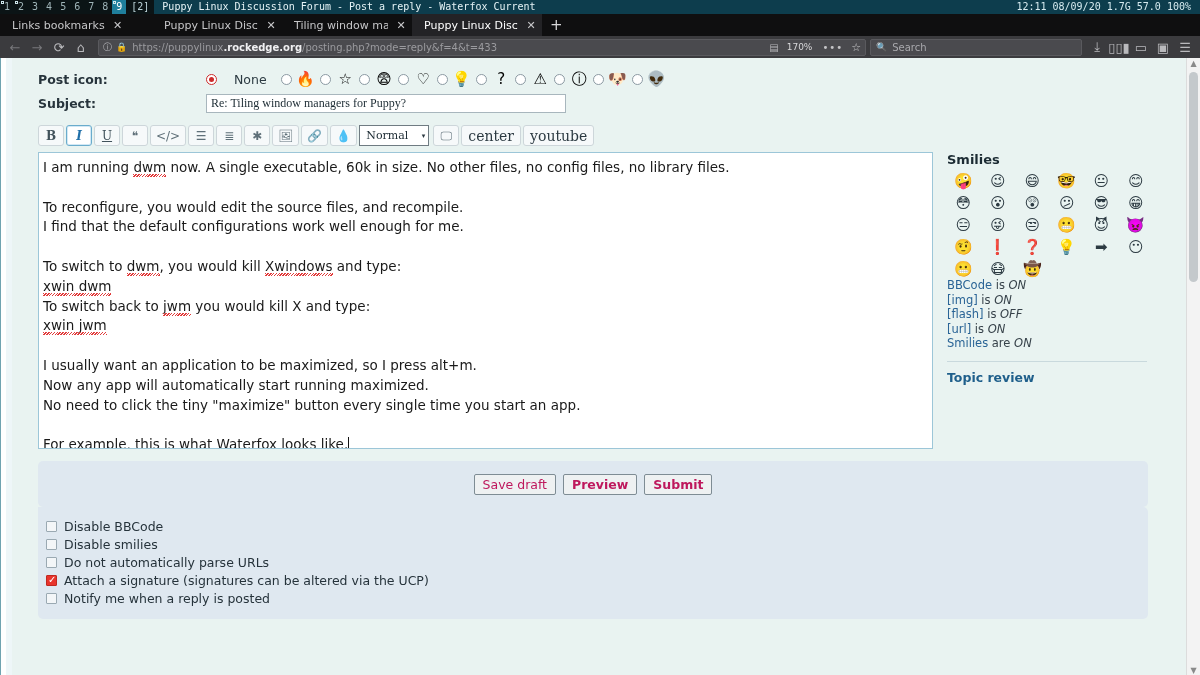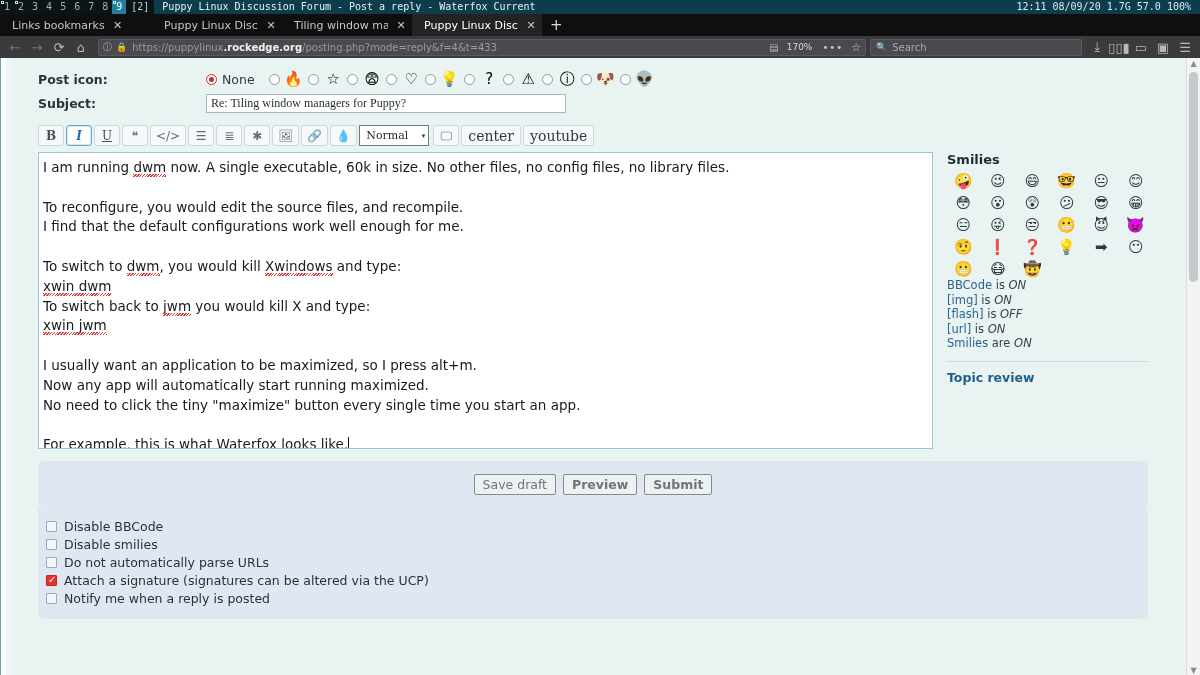--- a/index.html
+++ b/index.html
@@ -168,21 +168,21 @@
     width: 11px; height: 11px; border-radius: 50%;
     border: 1px solid #8c9aa3; background: #fff;
     display: inline-block; position: relative; margin-right: 5px;
     flex: 0 0 11px;
   }
   .radio.on { border-color: #cc2b2b; }
   .radio.on::after {
     content: ""; position: absolute; left: 2px; top: 2px;
     width: 5px; height: 5px; border-radius: 50%; background: #cc2b2b;
   }
-  .pi-none { font-size: 12.5px; color: #2c3a42; margin-right: 10px; }
+  .pi-none { font-size: 12.5px; color: #2c3a42; margin-right: 10px; margin-left: 12px; }
   .pi-ico { font-size: 15px; line-height: 1; width: 19px; text-align:center; display:inline-block;}
 
   #subject-row { padding-top: 2px; padding-bottom: 6px; }
   #subject-input {
     width: 360px; height: 19px;
     border: 1px solid #a8b6bd; background: #ffffff;
     font-size: 12px; color: #1c2b33;
     padding: 0 4px; line-height: 19px;
     font-family: Liberation Serif, serif;
   }
@@ -282,21 +282,21 @@
     border-radius: 5px;
     height: 46px;
     display: flex; align-items: center; justify-content: center;
     gap: 7px;
   }
   .fbtn {
     border: 1px solid #7e8c94;
     background: #eef1f2;
     border-radius: 2px;
     font-size: 12.5px;
-    color: #737373;
+    color: #be185d;
     padding: 2px 8px;
     height: 21px;
     display: flex; align-items: center;
     font-family: "DejaVu Sans", "Liberation Sans", sans-serif;
   }
   .fbtn.strong { font-weight: bold; }
 
   
   #opt-tabs { display: flex; align-items: flex-end; margin: 18px 0 0 10px; gap: 2px; }
   .otab {

